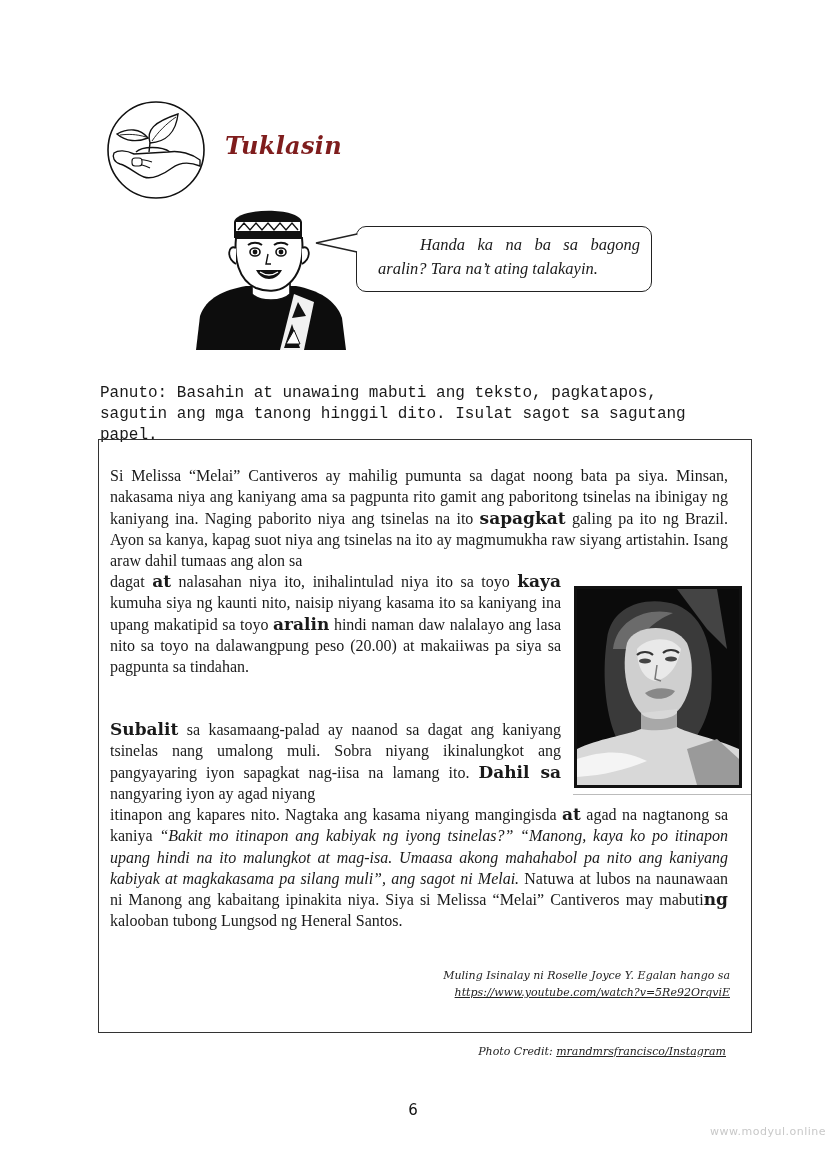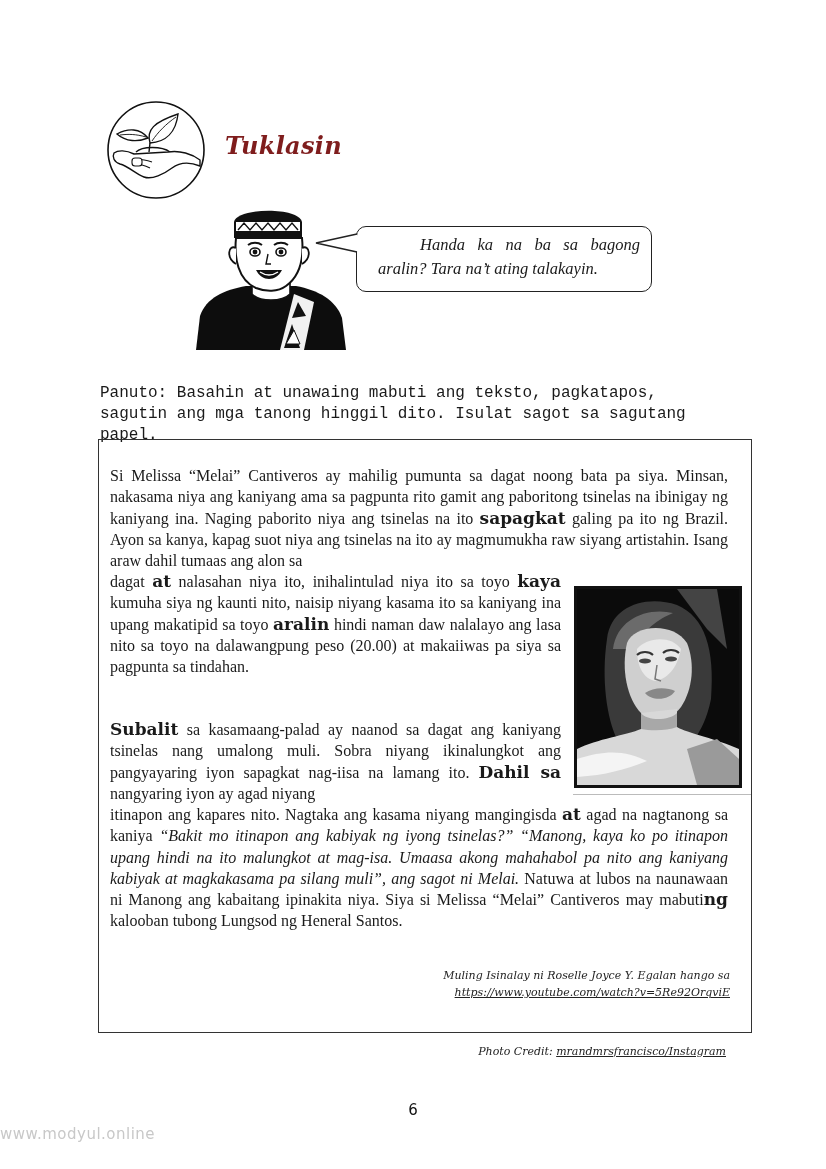--- a/index.html
+++ b/index.html
@@ -48,22 +48,22 @@
             font-size: 11px; color: #222; text-align: left; }
   #credit-1 { top: 969px; right: 96px; }
   #credit-2 { top: 986px; right: 96px; text-decoration: underline; }
   #credit-3 { top: 1003px; right: 100px; margin-top: 42px; }
   #credit-3 a, #credit-2 { color: #222; }
   #credit-3 .u { text-decoration: underline; }
 
   
   #page-number { left: 0; width: 826px; top: 1101px; text-align: center;
                  font-family: "DejaVu Sans", sans-serif; font-size: 15px; color: #111; }
-  #watermark { left: 0; width: 826px; top: 1125px; text-align: left;
-               font-family: "DejaVu Sans", sans-serif; font-size: 15px; color: #c8c8c8; letter-spacing: 0.5px; }
+  #watermark { left: 0; width: 826px; top: 1125px; text-align: right;
+               font-family: "DejaVu Sans", sans-serif; font-size: 11px; color: #c8c8c8; letter-spacing: 0.5px; }
 </style>
 </head>
 <body>
 
 <svg id="section-icon" class="abs" viewBox="0 0 100 100">
   <circle cx="50" cy="50" r="48" fill="#fff" stroke="#111" stroke-width="1.6"></circle>
 
   <path d="M44 43 C40 30, 48 22, 72 14 C70 32, 60 42, 44 43 Z" fill="#fff" stroke="#111" stroke-width="1.4"></path>
   <path d="M46 41 C52 32, 60 24, 70 17" fill="none" stroke="#111" stroke-width="0.9"></path>
   <path d="M42 38 C34 28, 22 28, 11 34 C20 42, 32 42, 42 38 Z" fill="#fff" stroke="#111" stroke-width="1.4"></path>

